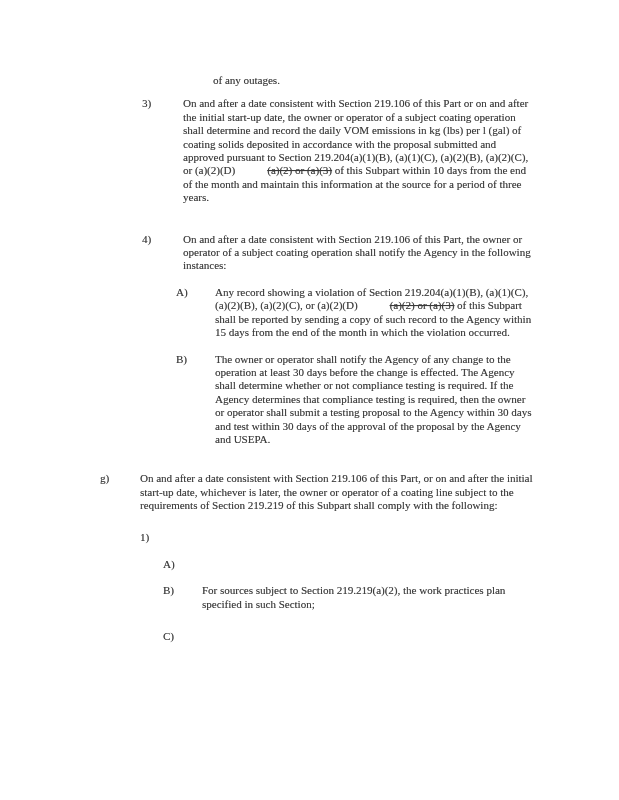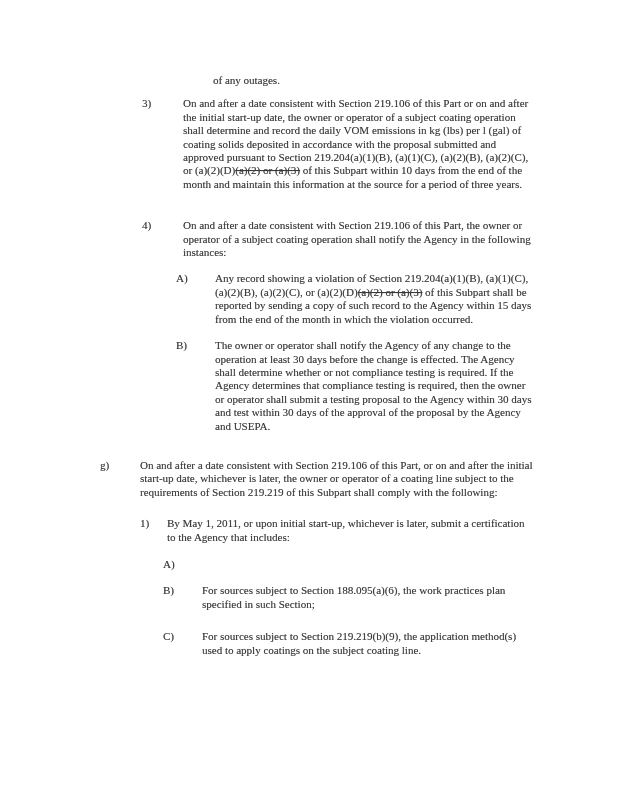--- a/index.html
+++ b/index.html
@@ -25,21 +25,21 @@
   
   .cont  { padding-left:213px; } .cont  .marker { width:0; }
   .lv0   { padding-left:100px; } .lv0   .marker { width:40px; }
   .lv1   { padding-left:142px; } .lv1   .marker { width:41px; }
   .lv1n  { padding-left:140px; } .lv1n  .marker { width:27px; }
   .lv2   { padding-left:176px; } .lv2   .marker { width:39px; }
   .lv2b  { padding-left:163px; } .lv2b  .marker { width:39px; }
 
   
   .u { text-decoration-thickness:0.8px; text-underline-offset:1.8px; }
-  .s { text-decoration:line-through; text-decoration-thickness:0.9px; }
+  .s { text-decoration:line-through; text-decoration-thickness:0.9px;padding-left:32px; }
 
   
   .item:nth-child(1){ margin-bottom:10px; }
   .item:nth-child(2){ margin-bottom:28px; }
   .item:nth-child(3){ margin-bottom:13px; }
   .item:nth-child(4){ margin-bottom:13px; }
   .item:nth-child(5){ margin-bottom:26px; }
   .item:nth-child(6){ margin-bottom:18px; }
   .item:nth-child(7){ margin-bottom:14px; }
   .item:nth-child(8){ margin-bottom:13px; }
@@ -76,30 +76,28 @@
     <span class="body"><span>The owner or operator shall notify the Agency of any change to the operation at least 30 days before the change is effected.  The Agency shall determine whether or not compliance testing is required.  If the Agency determines that compliance testing is required, then the owner or operator shall submit a testing proposal to the Agency within 30 days and test within 30 days of the approval of the proposal by the Agency and USEPA.</span></span>
   </div>
 
   <div class="item lv0">
     <span class="marker u">g)</span>
     <span class="body"><span class="u">On and after a date consistent with Section 219.106 of this Part, or on and after the initial start-up date, whichever is later, the owner or operator of a coating line subject to the requirements of Section 219.219 of this Subpart shall comply with the following:</span></span>
   </div>
 
   <div class="item lv1n">
     <span class="marker u">1)</span>
-    <span class="body"><span class="u">By May 1, 2011, or upon initial start-up, whichever is later, submit a certification to the Agency that includes:</span></span>
   </div>
 
   <div class="item lv2b">
     <span class="marker u">A)</span>
   </div>
 
   <div class="item lv2b">
     <span class="marker u">B)</span>
-    <span class="body"><span class="u">For sources subject to Section 188.095(a)(6), the work practices plan specified in such Section;</span></span>
+    <span class="body"><span class="u">For sources subject to Section 219.219(a)(2), the work practices plan specified in such Section;</span></span>
   </div>
 
   <div class="item lv2b">
     <span class="marker u">C)</span>
-    <span class="body"><span class="u">For sources subject to Section 219.219(b)(9), the application method(s) used to apply coatings on the subject coating line.</span></span>
   </div>
 </div>
 </div>
 
 </body></html>

